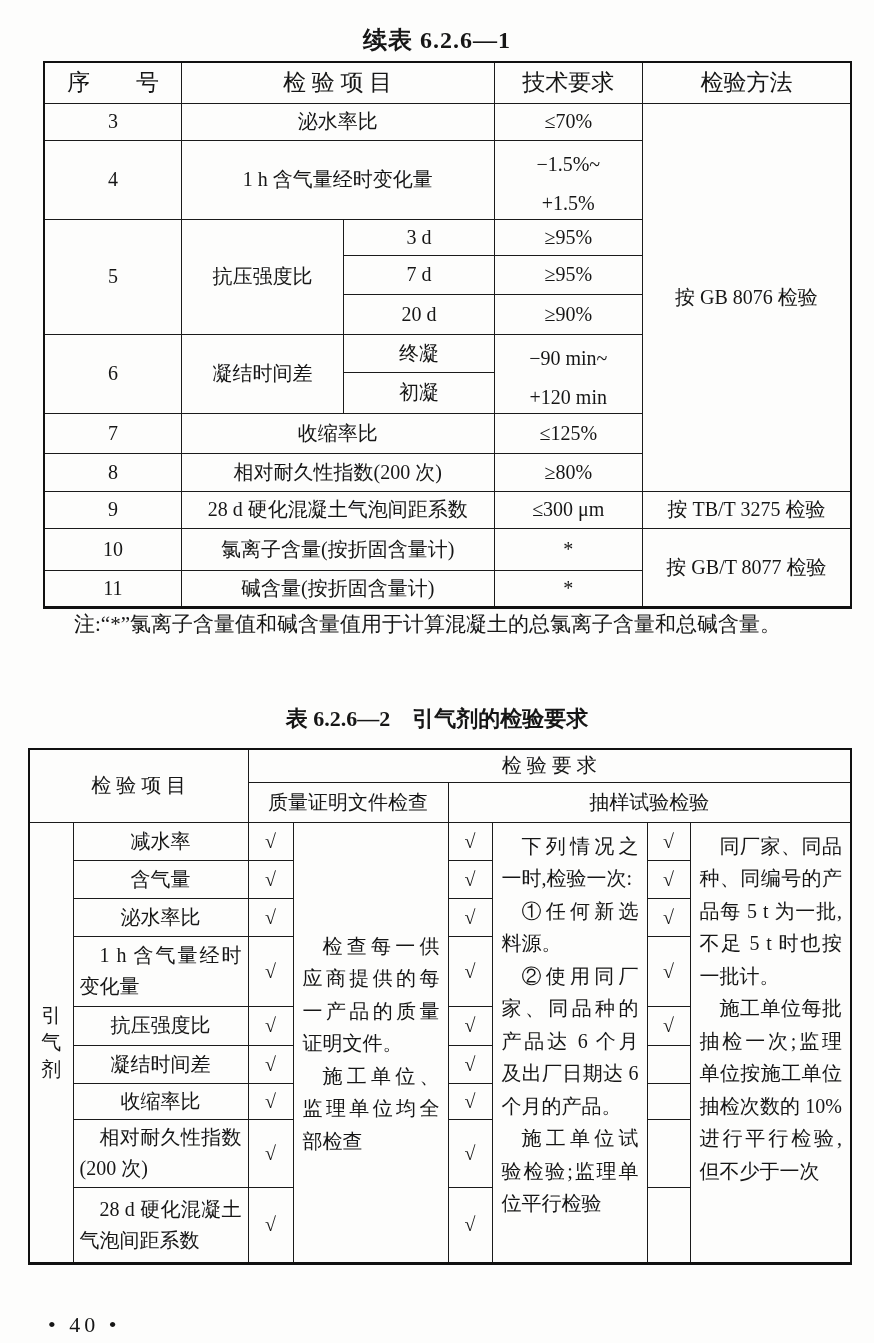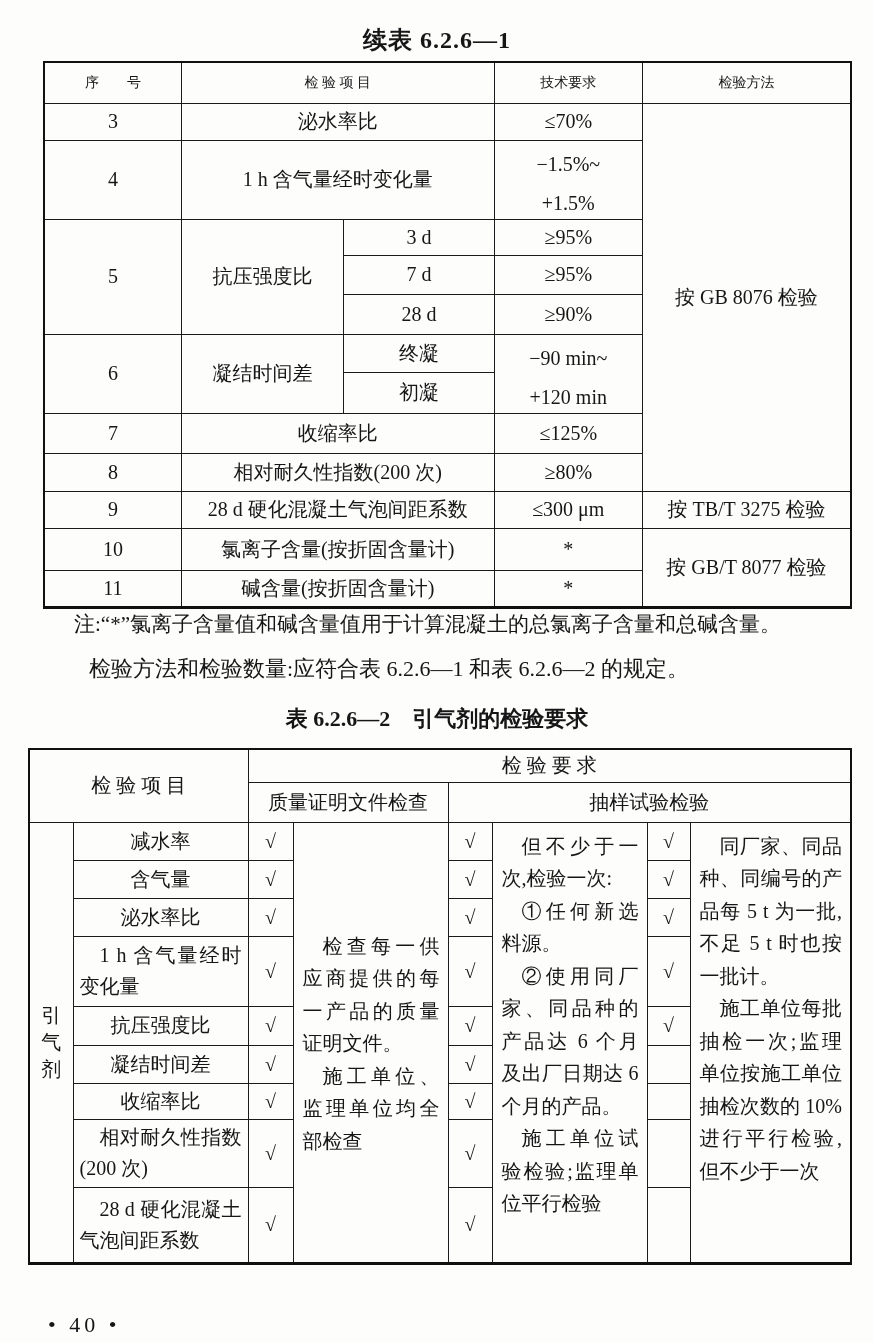--- a/index.html
+++ b/index.html
@@ -32,21 +32,21 @@
     text-align: center;
     vertical-align: middle;
     font-weight: normal;
     font-size: 20px;
     padding: 0 2px;
     overflow: hidden;
   }
 
   
   #table1 { left: 43px; top: 61px; width: 809px; border: 2px solid #111; border-bottom-width: 3px; }
-  #table1 th { font-size: 14px; }
+  #table1 th { font-size: 23px; }
   .req2line div { line-height: 31px; margin-top: 8px; }
 
   
   #t1-note {
     position: absolute; left: 74px; top: 610px; width: 780px;
     font-size: 21px; line-height: 28px;
   }
   #body-paragraph {
     position: absolute; left: 45px; top: 653px; width: 818px;
     font-size: 22px; line-height: 32px; text-indent: 44px;
@@ -121,21 +121,21 @@
       <td rowspan="3">5</td>
       <td rowspan="3">抗压强度比</td>
       <td>3 d</td>
       <td>≥95%</td>
     </tr>
     <tr style="height:39px">
       <td>7 d</td>
       <td>≥95%</td>
     </tr>
     <tr style="height:40px">
-      <td>28 d</td>
+      <td>20 d</td>
       <td>≥90%</td>
     </tr>
     <tr style="height:37px">
       <td rowspan="2">6</td>
       <td rowspan="2">凝结时间差</td>
       <td>终凝</td>
       <td rowspan="2" class="req2line">
         <div>−90 min~</div>
         <div>+120 min</div>
       </td>
@@ -168,21 +168,20 @@
     <tr style="height:37px">
       <td>11</td>
       <td colspan="2">碱含量(按折固含量计)</td>
       <td>*</td>
     </tr>
   </tbody>
     </table>
 
   <div id="t1-note">注:“*”氯离子含量值和碱含量值用于计算混凝土的总氯离子含量和总碱含量。</div>
 
-  <div id="body-paragraph">检验方法和检验数量:应符合表 6.2.6—1 和表 6.2.6—2 的规定。</div>
 
   <div id="t2-title" class="doc-title">表 6.2.6—2　引气剂的检验要求</div>
 
   <table id="table2">
     <colgroup>
       <col style="width:44px">
         <col style="width:175px">
         <col style="width:45px">
         <col style="width:155px">
       <col style="width:44px">
@@ -205,21 +204,21 @@
         <div>引气剂</div>
       </td>
       <td>减水率</td>
       <td class="check">√</td>
       <td rowspan="9" class="longtext v-mid">
         <p>检查每一供应商提供的每一产品的质量证明文件。</p>
         <p>施工单位、监理单位均全部检查</p>
       </td>
       <td class="check">√</td>
       <td rowspan="9" class="longtext">
-        <p>但不少于一次,检验一次:</p>
+        <p>下列情况之一时,检验一次:</p>
         <p>①任何新选料源。</p>
         <p>②使用同厂家、同品种的产品达 6 个月及出厂日期达 6 个月的产品。</p>
         <p>施工单位试验检验;监理单位平行检验</p>
       </td>
       <td class="check">√</td>
       <td rowspan="9" class="longtext">
         <p>同厂家、同品种、同编号的产品每 5 t 为一批,不足 5 t 时也按一批计。</p>
         <p>施工单位每批抽检一次;监理单位按施工单位抽检次数的 10%进行平行检验,但不少于一次</p>
       </td>
     </tr>

